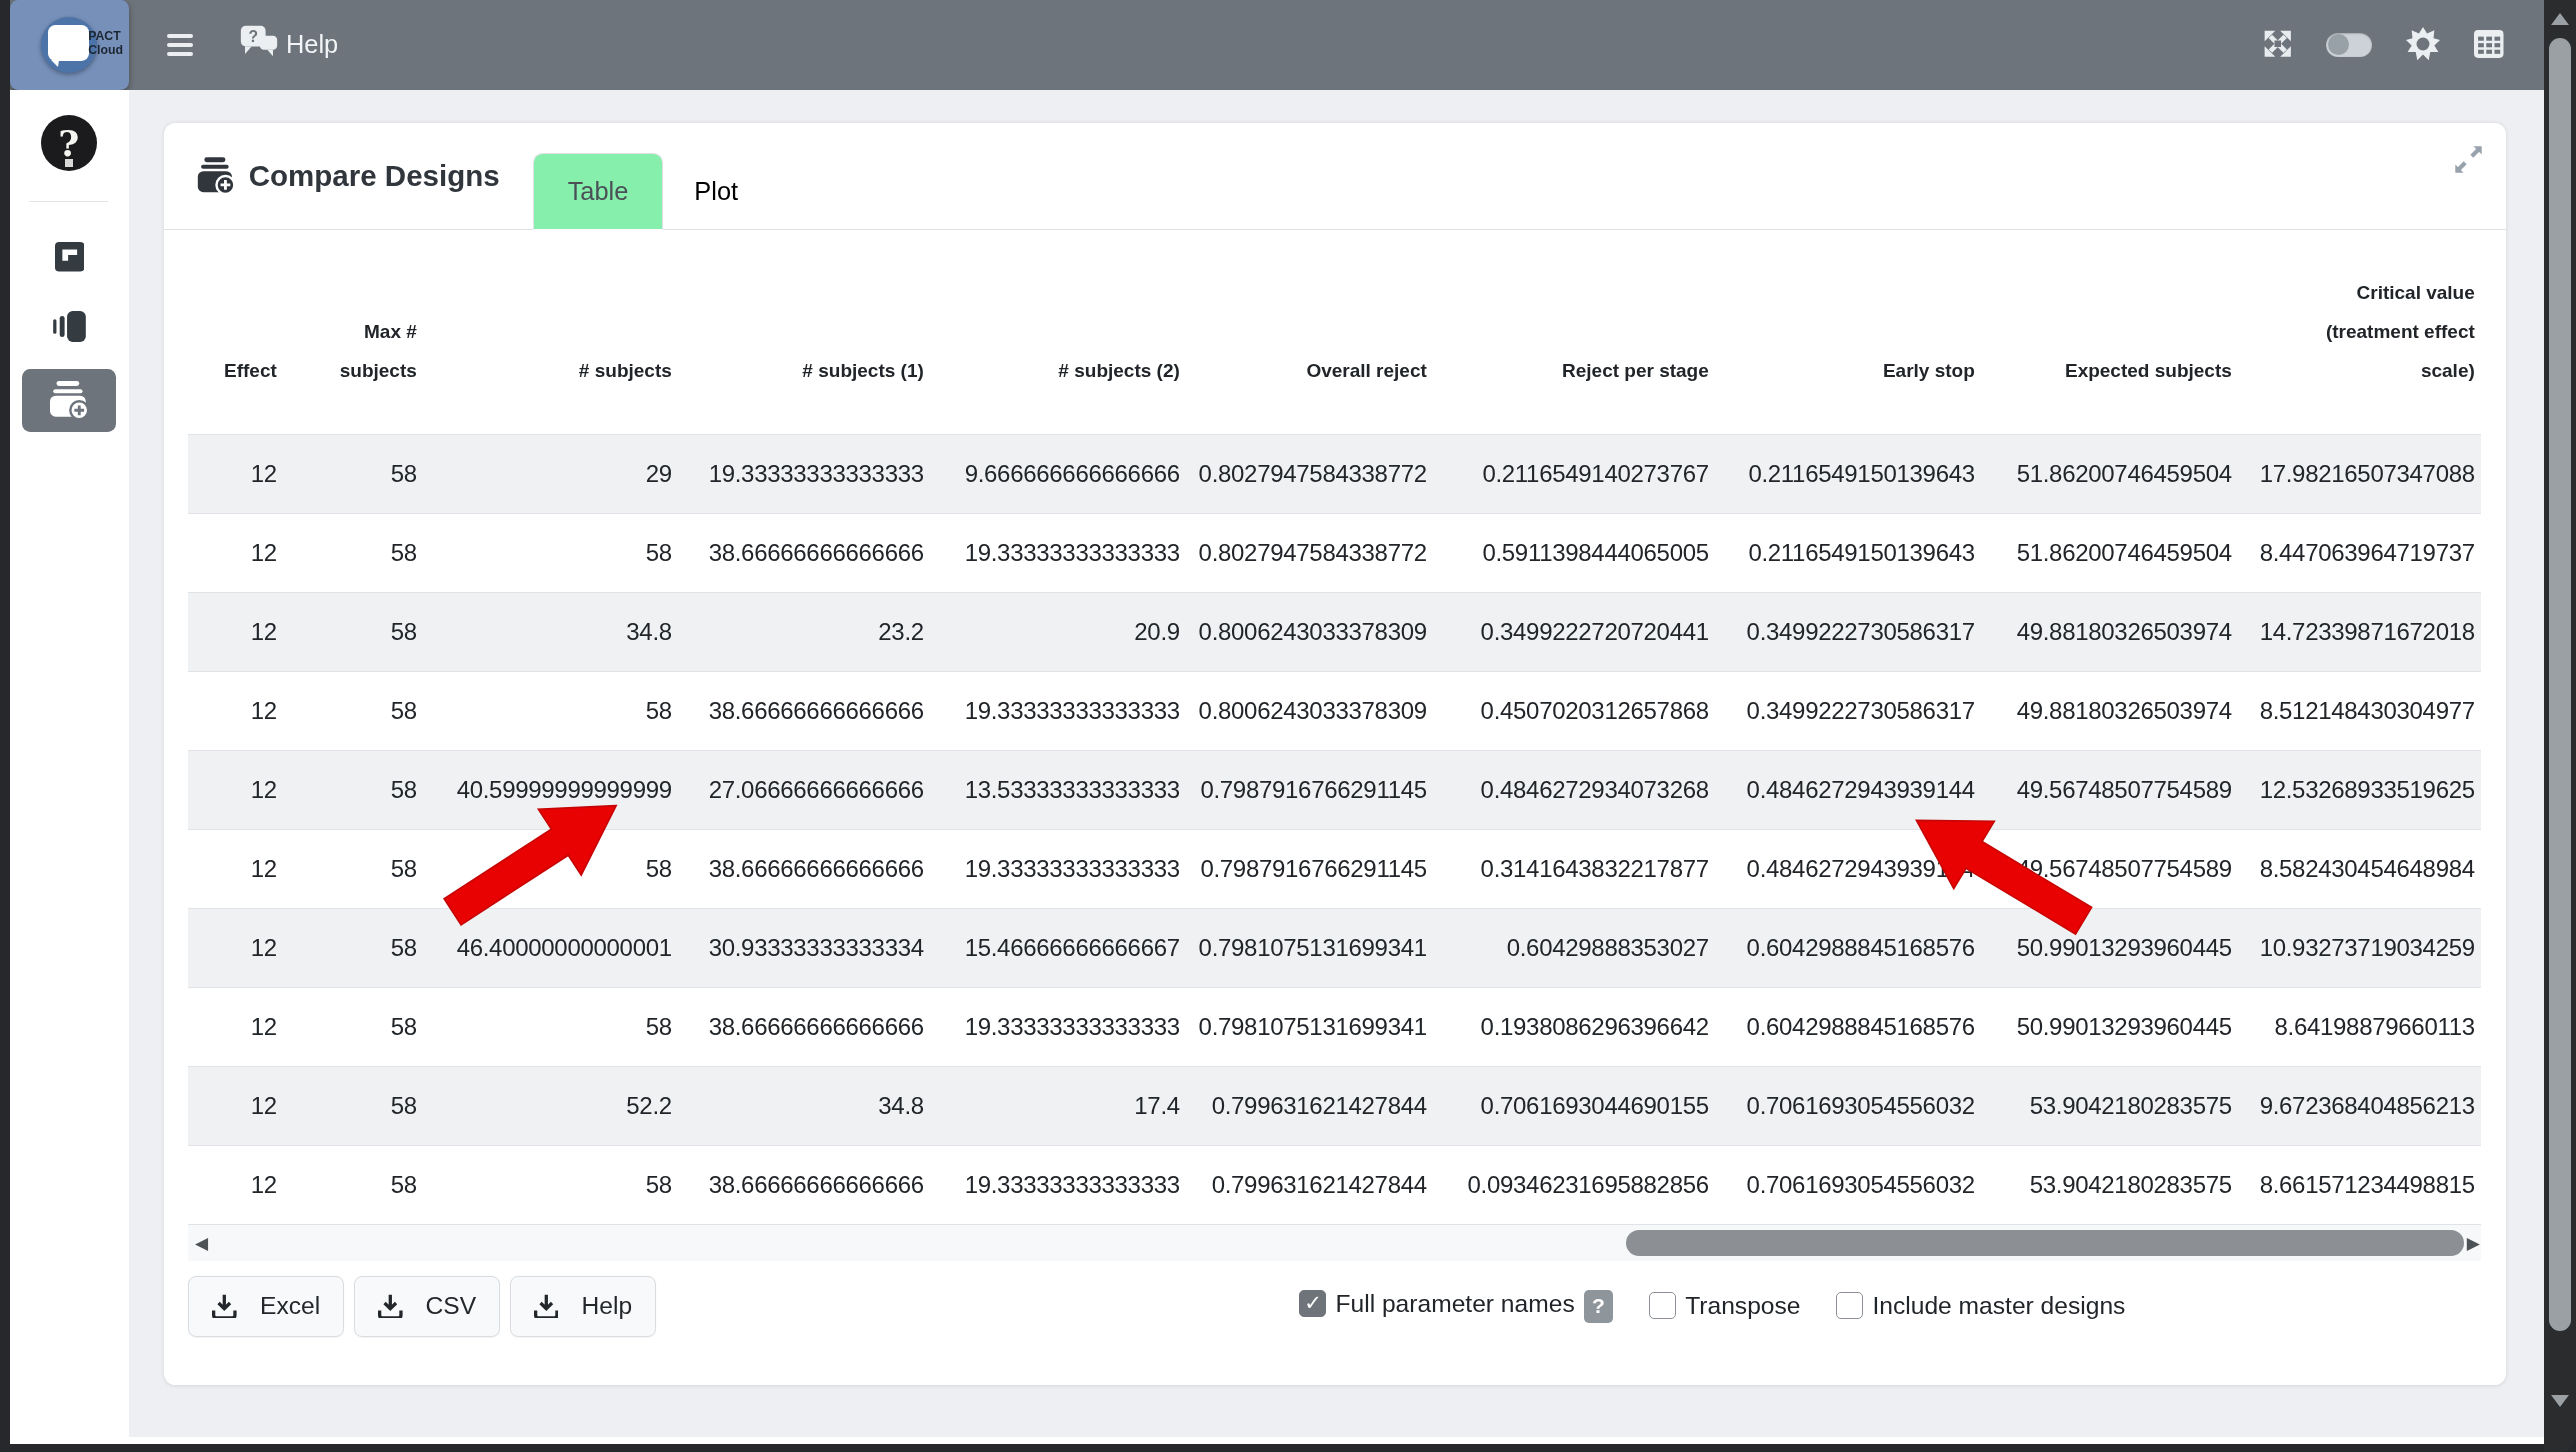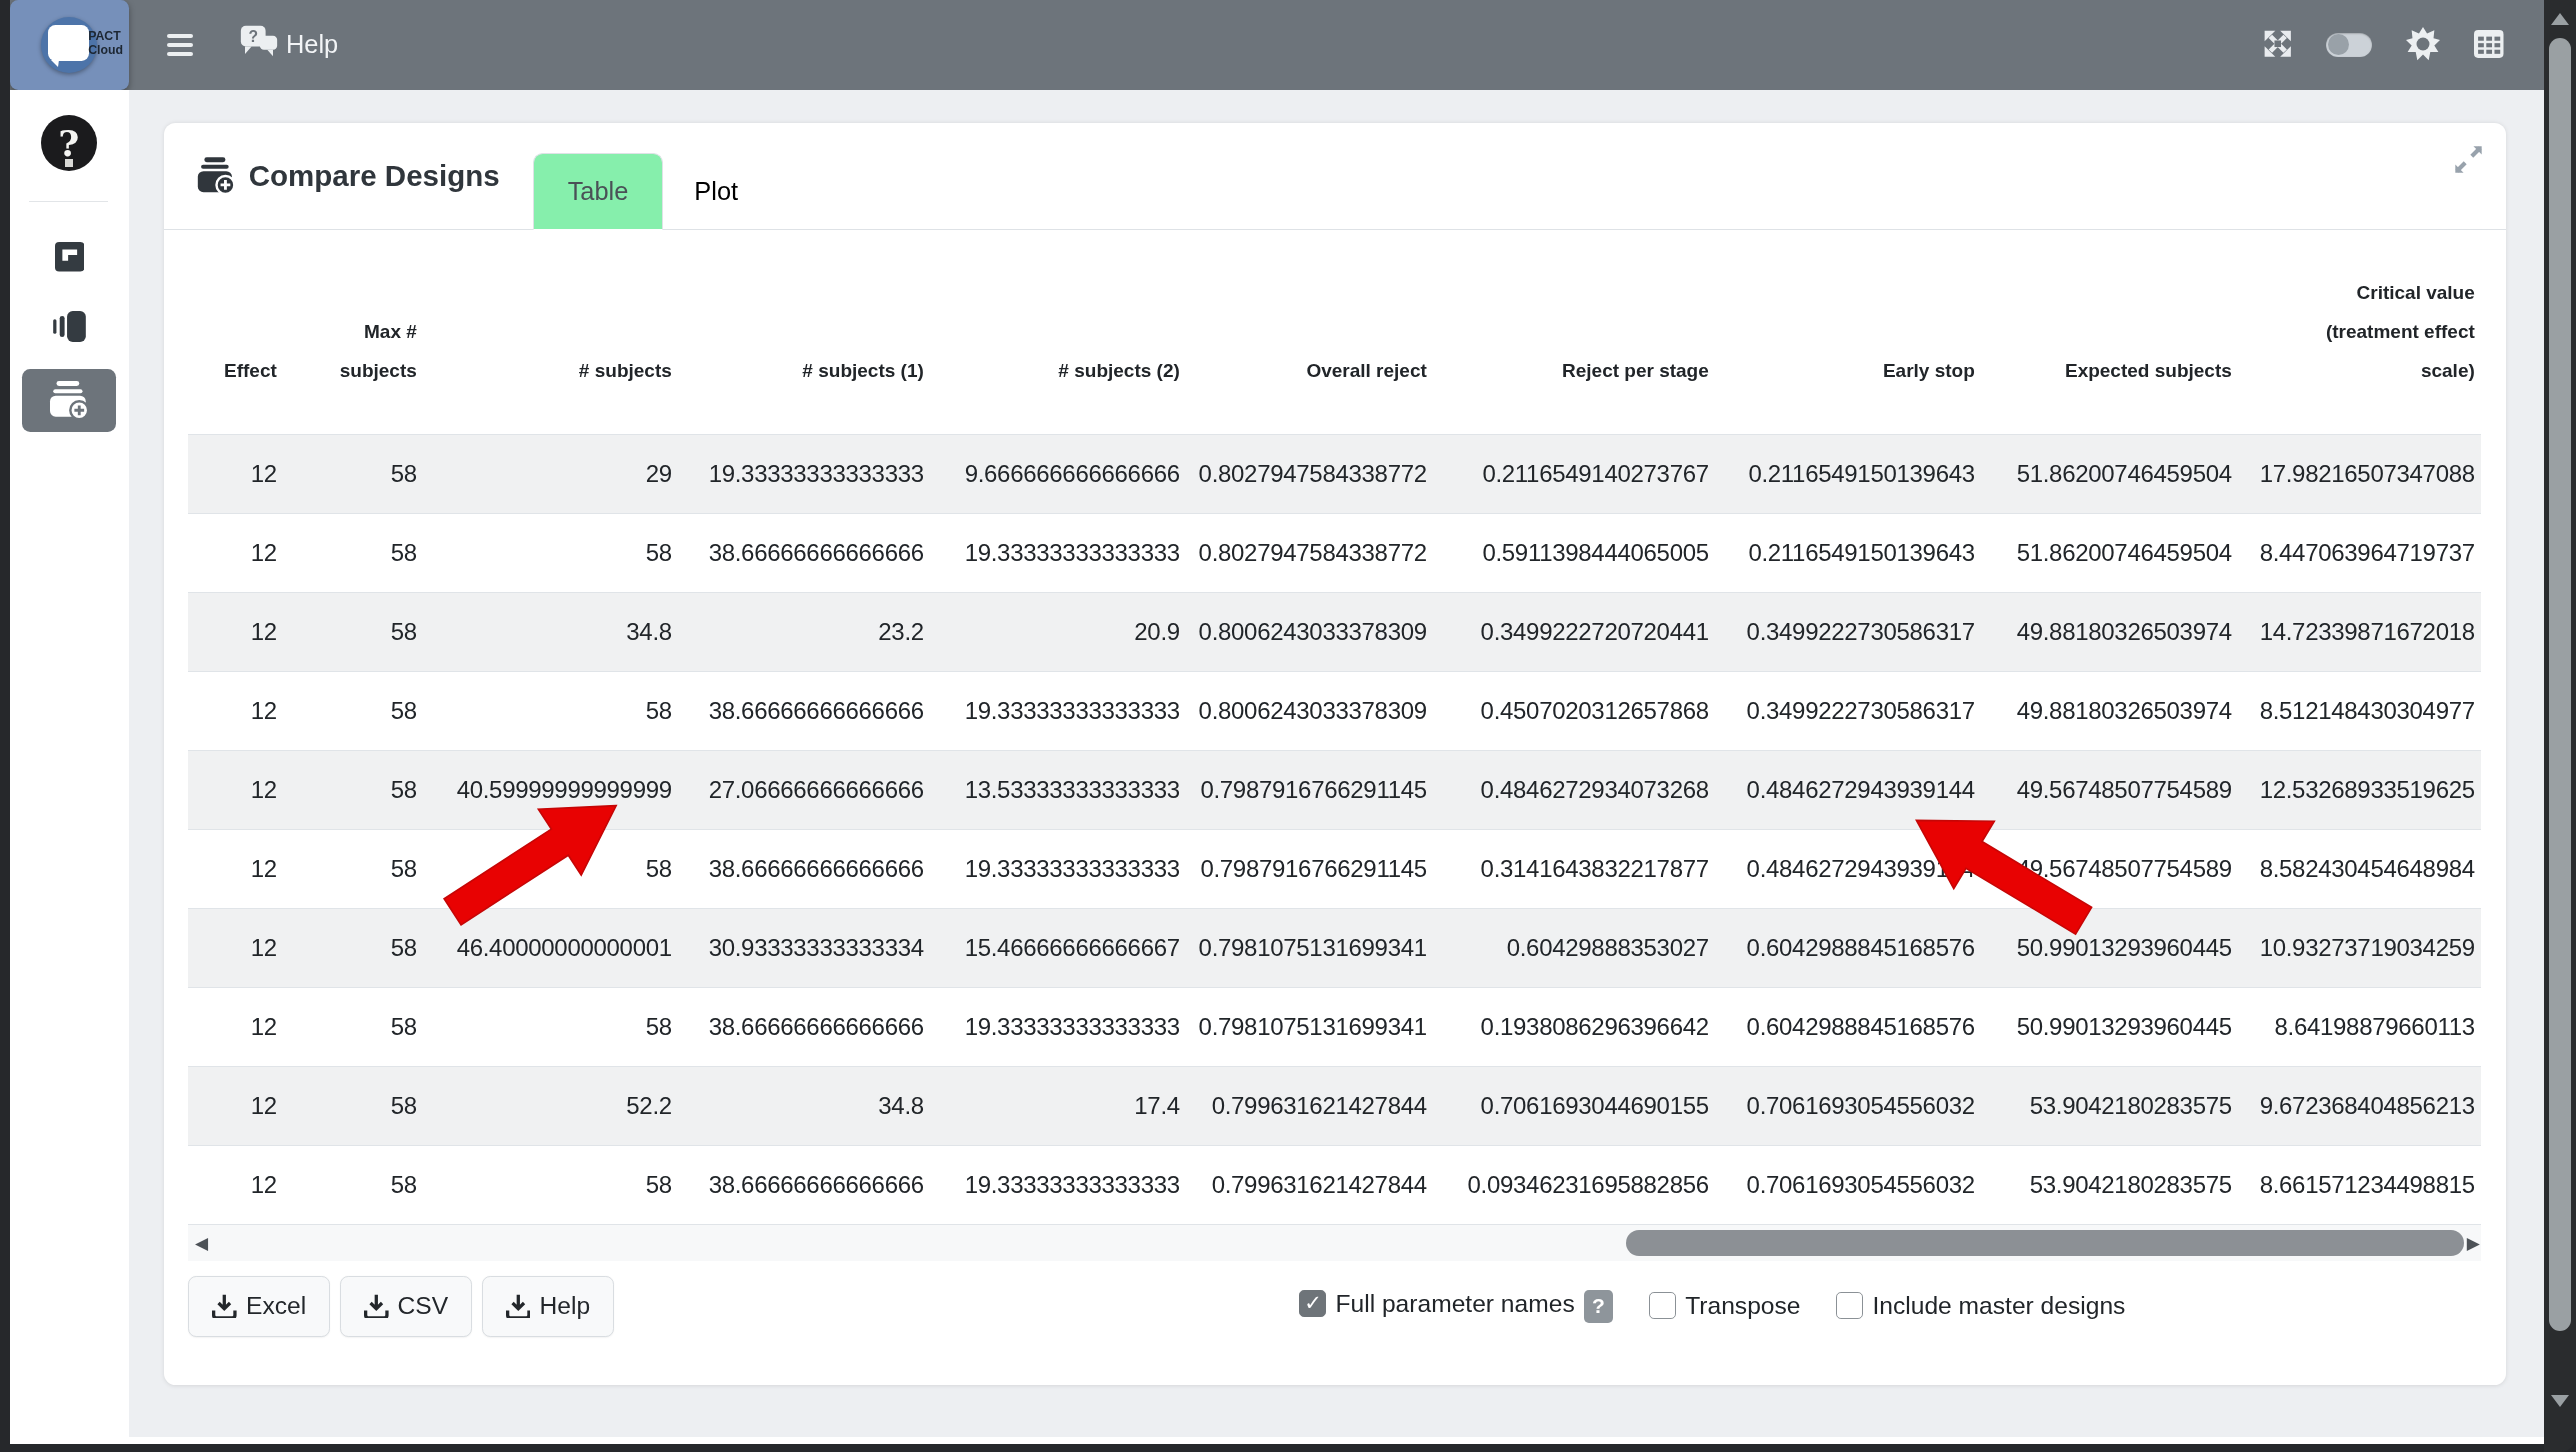--- a/index.html
+++ b/index.html
@@ -73,21 +73,21 @@
   
   .hscroll { position:relative; width:2293px; height:36px; background:#f7f8f9; }
   .hscroll .harrow { position:absolute; top:50%; transform:translateY(-50%); font-family:"DejaVu Sans", sans-serif; font-size:17px; color:#4d5257; cursor:pointer; }
   .hscroll .harrow.left { left:6.6px; }
   .hscroll .harrow.right { right:1.6px; }
   .hscroll .hthumb { position:absolute; left:1438px; top:4.9px; width:838px; height:26px; background:#8c9095; border-radius:13px; cursor:pointer; }
 
   
   .pane-footer { margin-top:14.7px; display:flex; align-items:center; width:2293px; }
   .btn-group { display:flex; gap:9.8px; }
-  .dl-btn { display:flex; align-items:center; gap:9px; height:61px; padding:0 23px; background:#f8f9fa; border:0.8px solid #d9dde1; border-radius:8.2px; font-size:24.6px; color:#23272b; cursor:pointer; box-shadow:0 0.8px 1.6px rgba(0,0,0,.05); }
+  .dl-btn { display:flex; align-items:center; gap:23px; height:61px; padding:0 23px; background:#f8f9fa; border:0.8px solid #d9dde1; border-radius:8.2px; font-size:24.6px; color:#23272b; cursor:pointer; box-shadow:0 0.8px 1.6px rgba(0,0,0,.05); }
   .options { margin-left:auto; margin-right:356px; display:flex; align-items:center; gap:36px; }
   .opt { display:flex; align-items:flex-start; gap:9px; font-size:24.6px; color:#212529; cursor:pointer; }
   .cbox { width:27px; height:27px; border:1.6px solid #8b9196; border-radius:4.9px; background:#ffffff; display:flex; align-items:center; justify-content:center; }
   .cbox.checked { background:#6e7479; border-color:#6e7479; color:#ffffff; font-family:"DejaVu Sans", sans-serif; font-size:21px; font-weight:700; }
   .cbox.checked:before { content:"\2713"; }
   .qbadge { width:29.5px; height:33px; background:#8e959b; border-radius:4.9px; color:#ffffff; font-weight:700; font-size:21px; display:flex; align-items:center; justify-content:center; cursor:pointer; }
 
   
   .annot { position:absolute; left:0; top:0; width:2576px; height:1453px; pointer-events:none; z-index:40; }
 </style>

